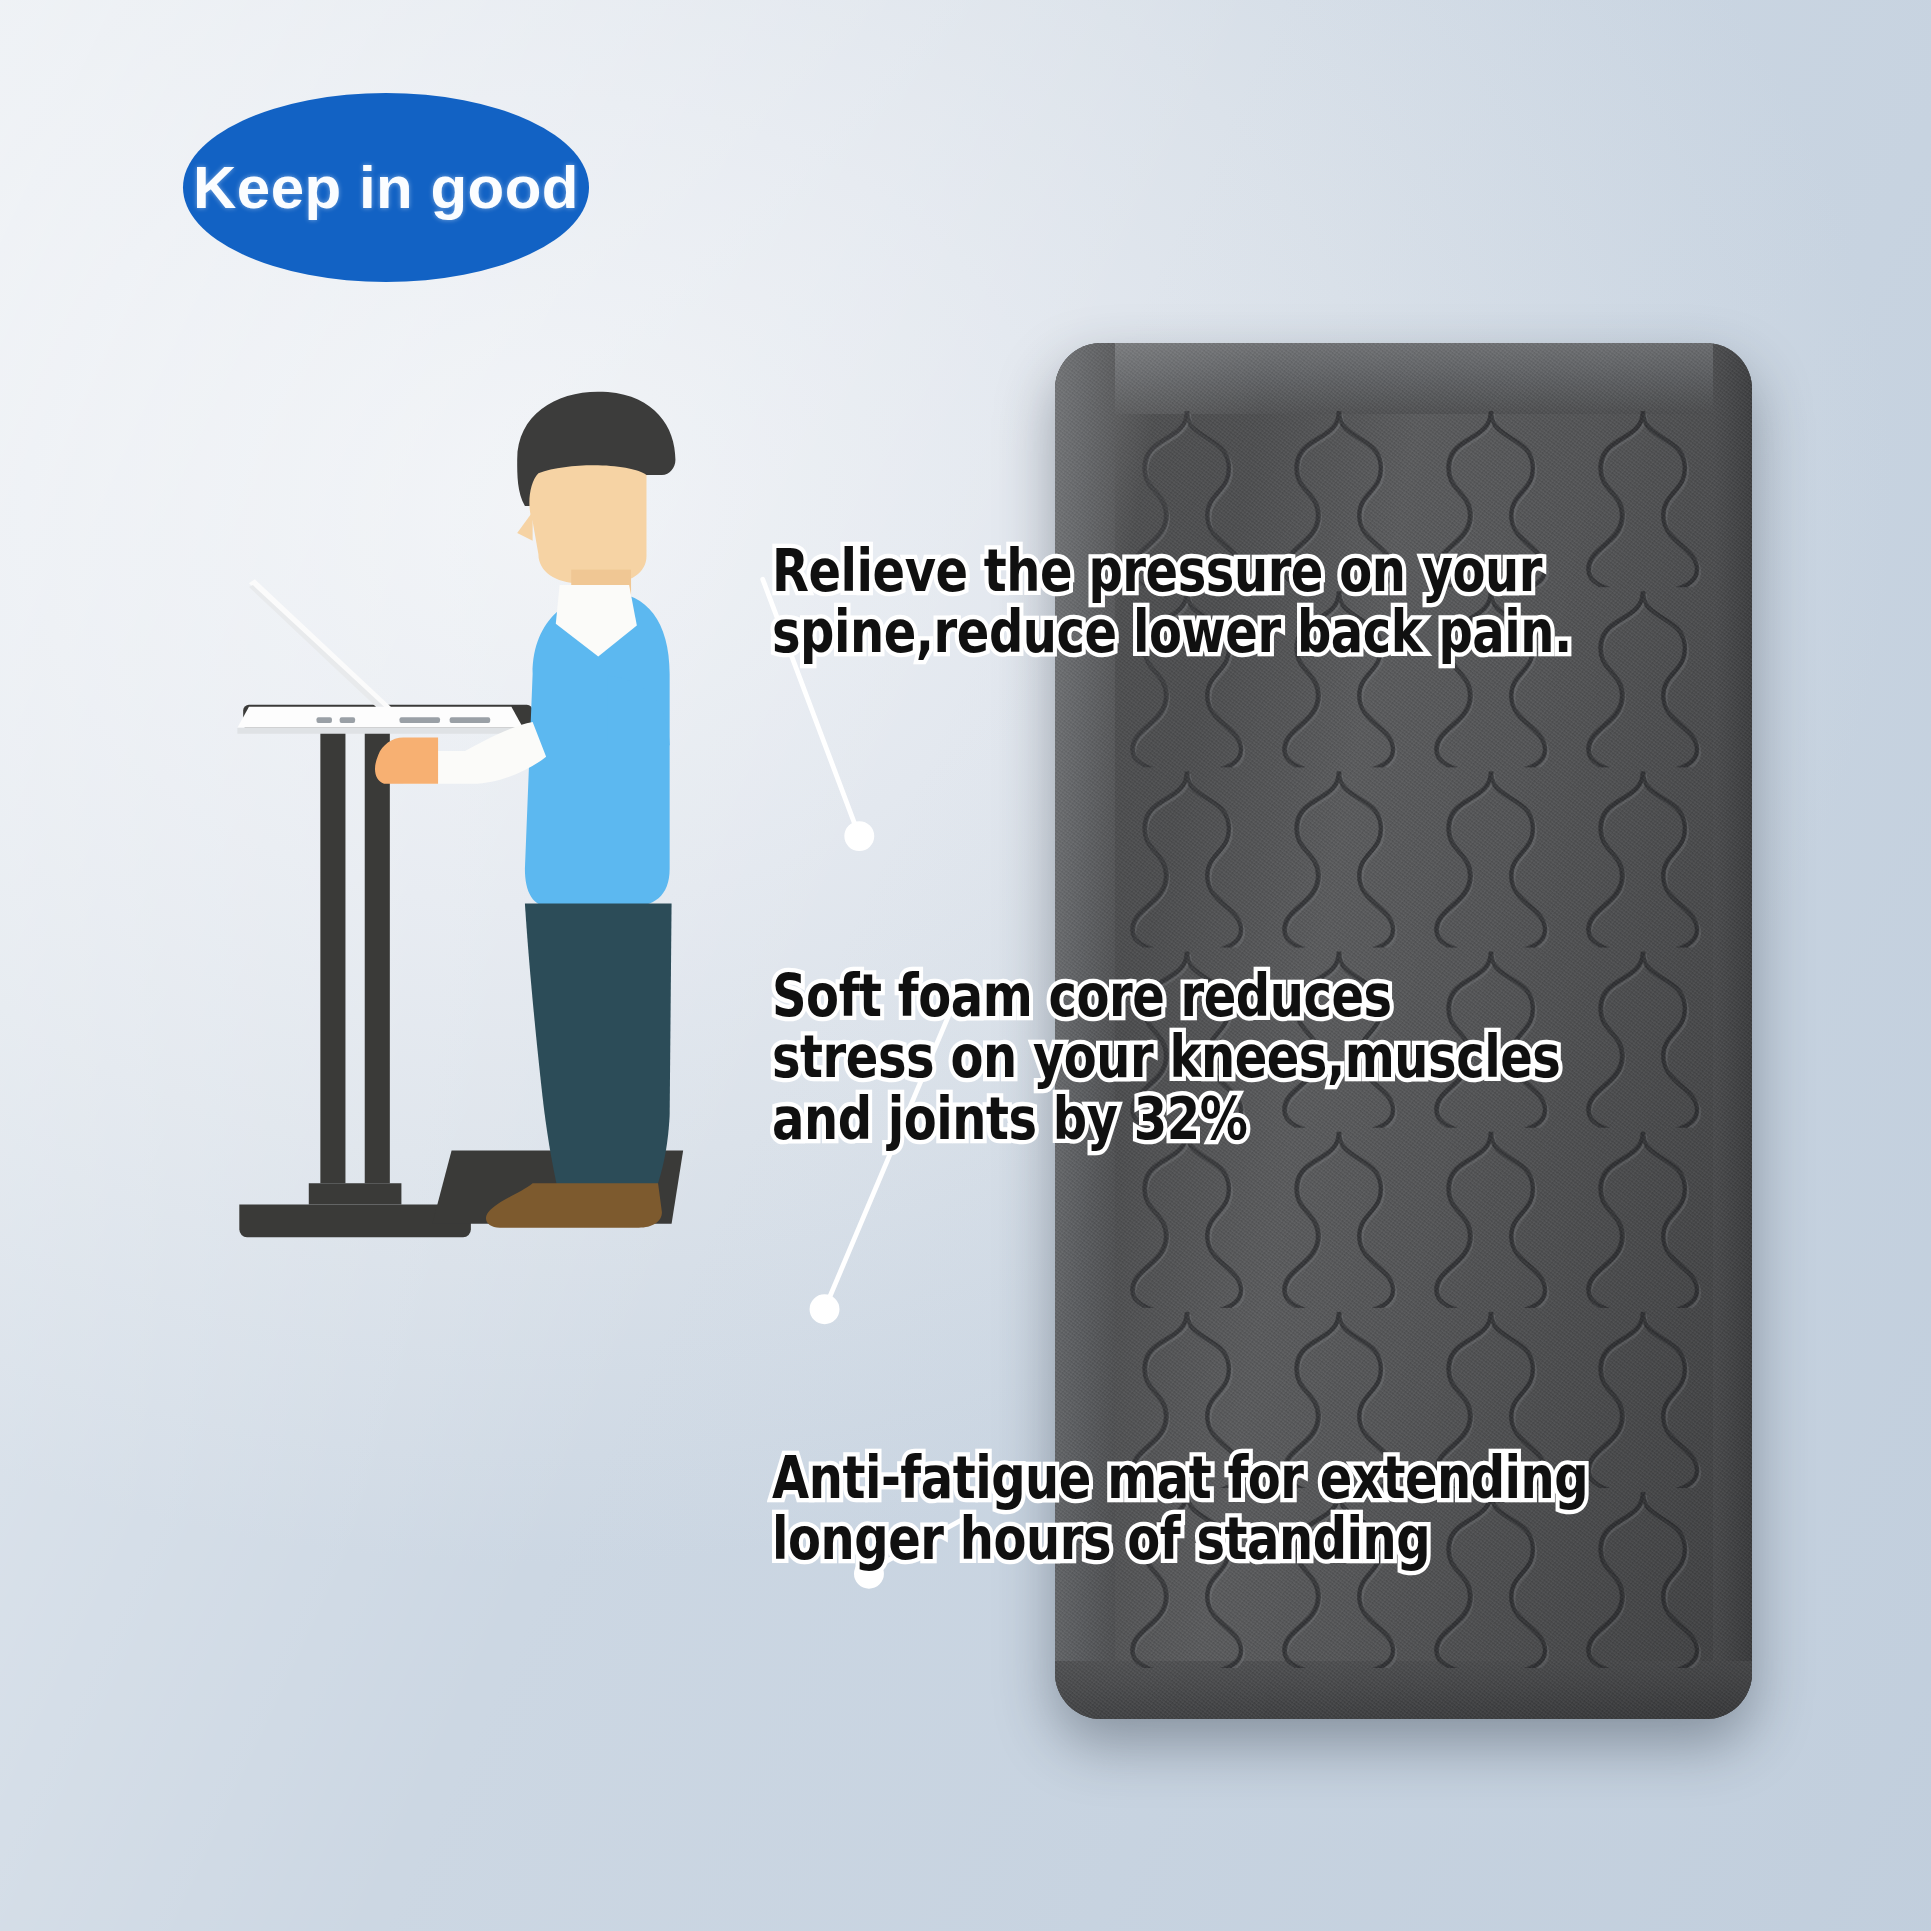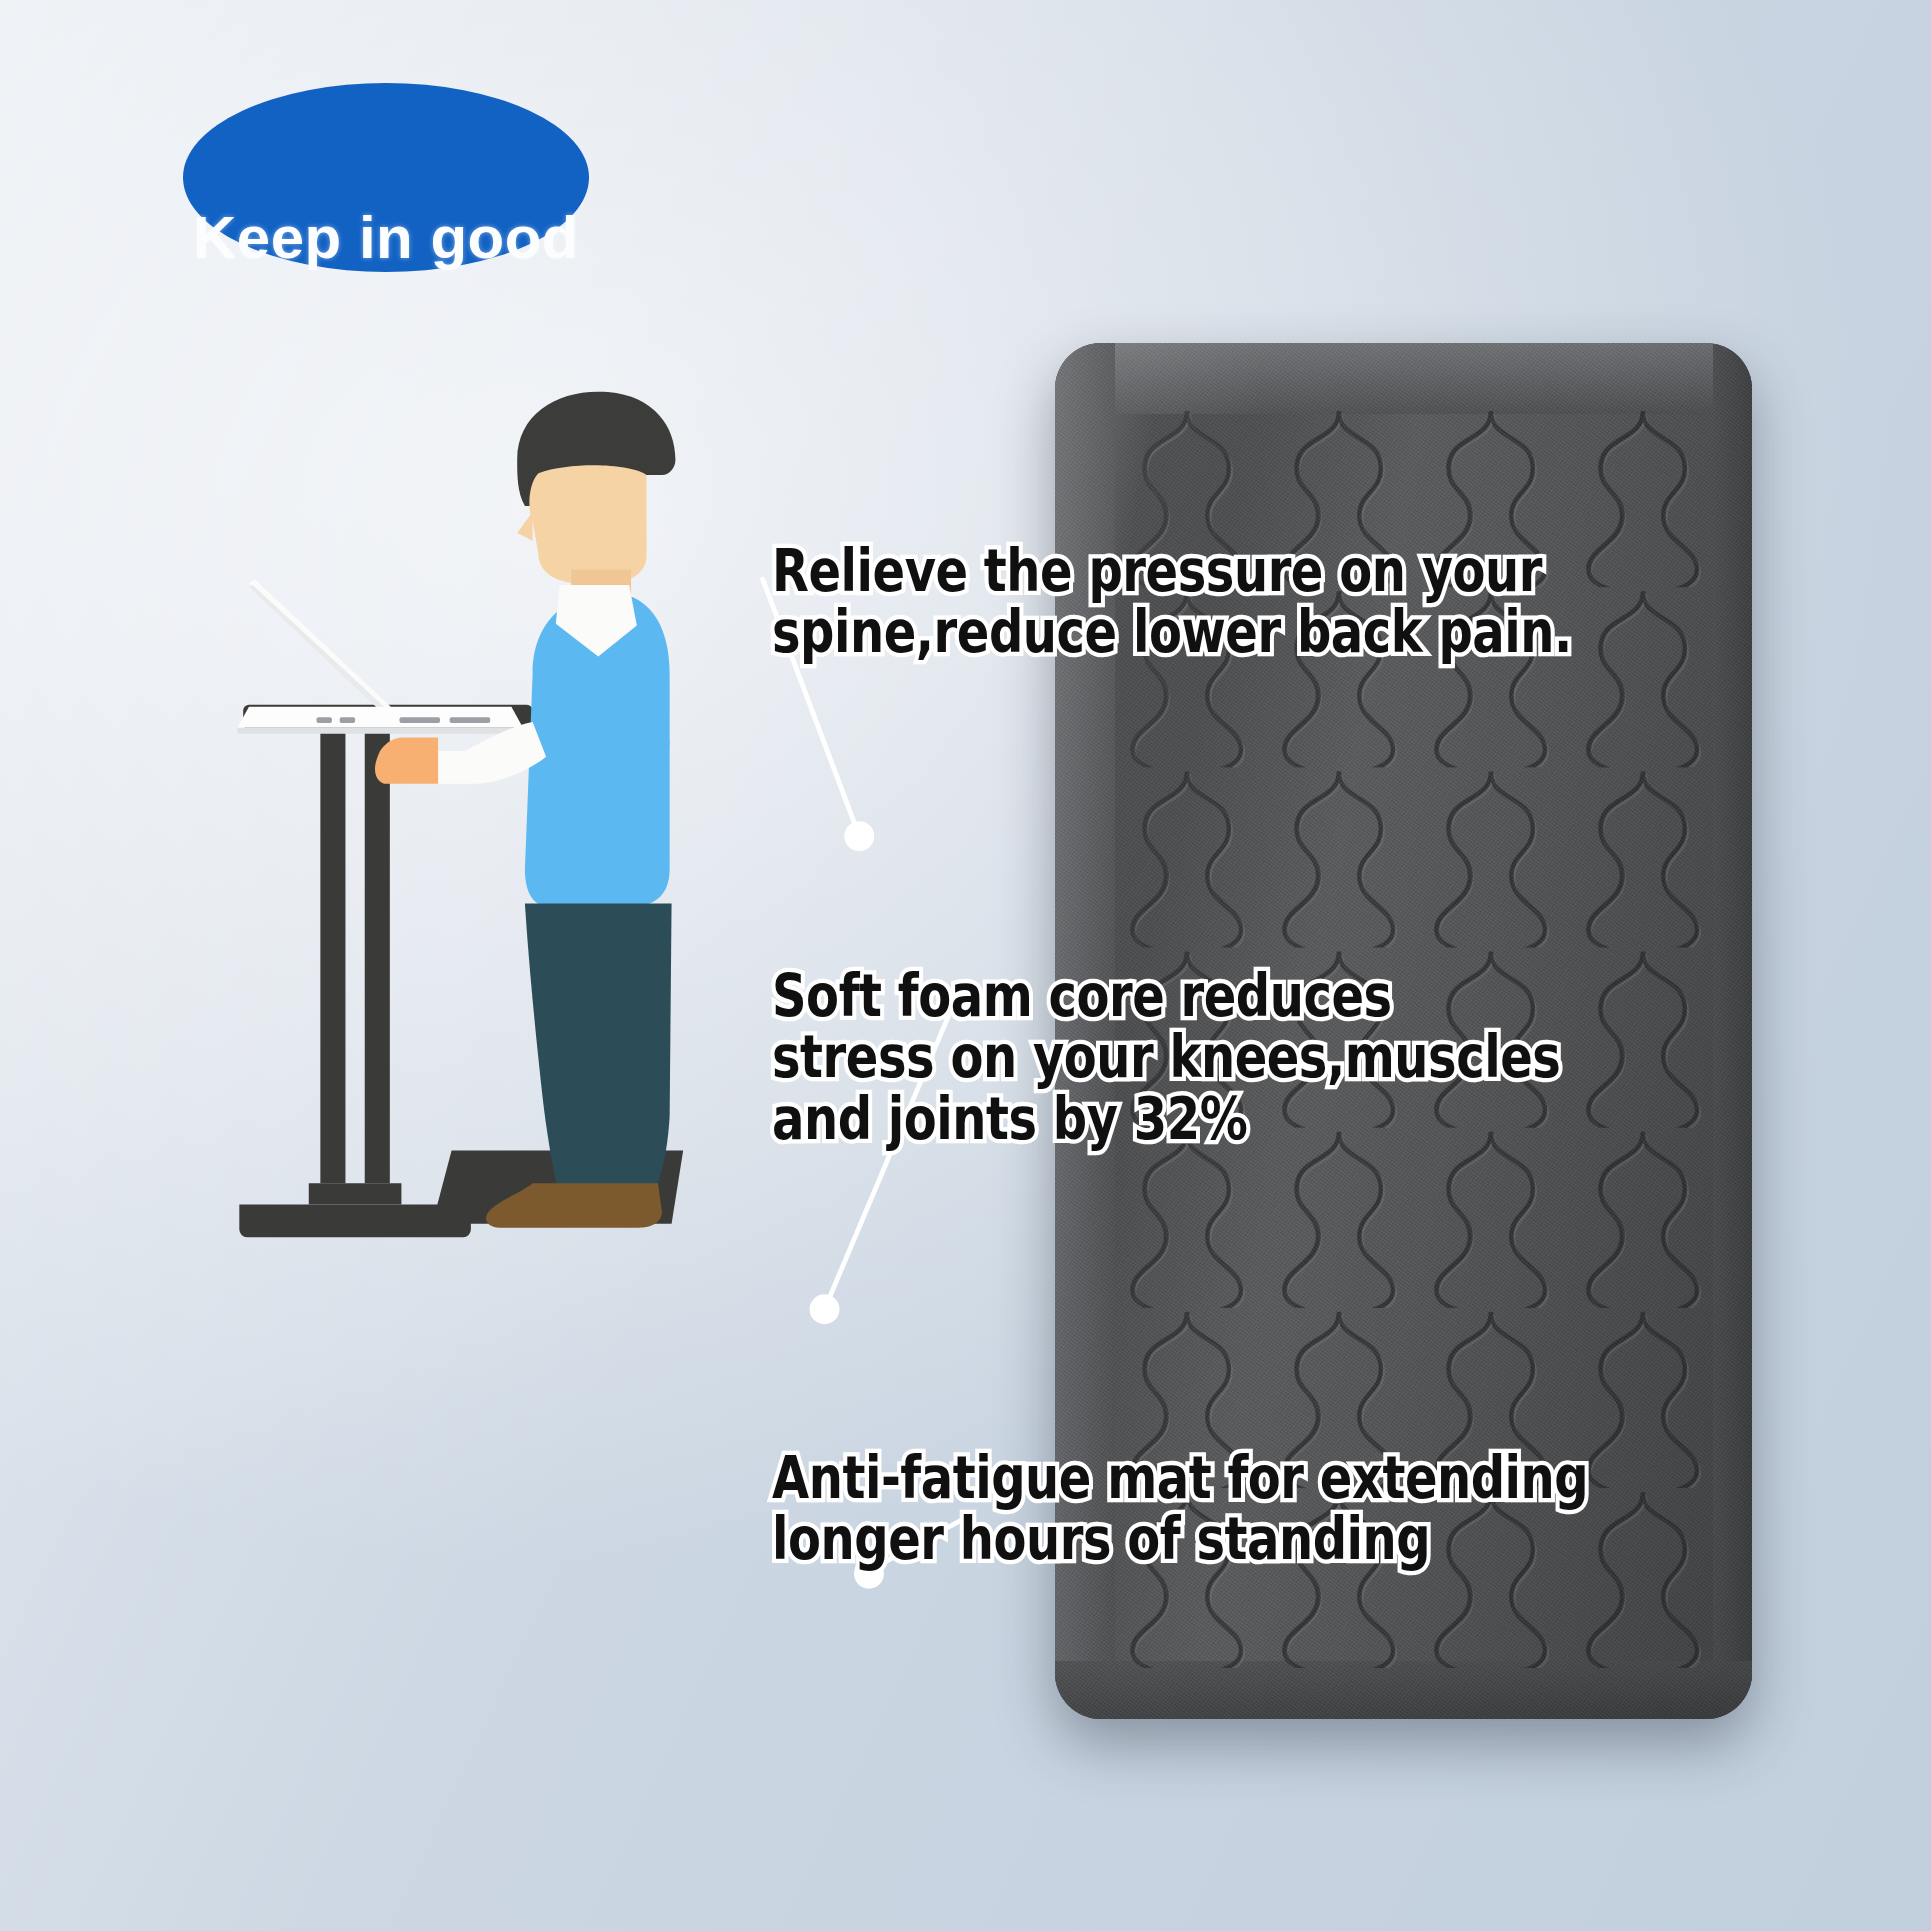--- a/index.html
+++ b/index.html
@@ -19,25 +19,25 @@
   }
   
   .wash{
     position:absolute;inset:0;
     background:linear-gradient(115deg, rgba(255,255,255,.55) 0%, rgba(255,255,255,0) 45%, rgba(168,186,206,.30) 100%);
     pointer-events:none;
   }
 
   
   .badge{
-    position:absolute;left:183px;top:83px;
+    position:absolute;left:183px;top:93px;
     width:406px;height:189px;
     background:#1262c4;
     border-radius:50%;
-    display:flex;align-items:flex-end;justify-content:center;
+    display:flex;align-items:center;justify-content:center;
   }
   .badge-label{
     color:#fbfdff;
     font-size:60px;
     font-weight:bold;
     letter-spacing:0.5px;
     white-space:nowrap;
     text-shadow:0 0 5.8px rgba(255,255,255,.45);
   }
 

